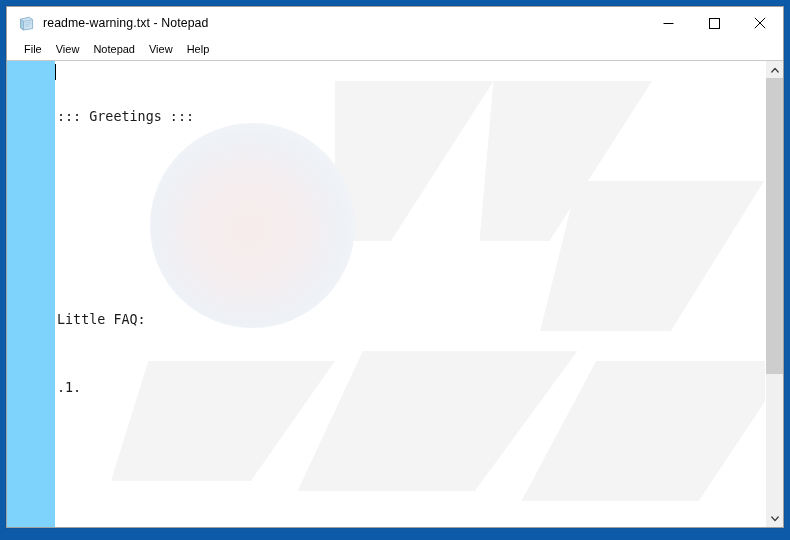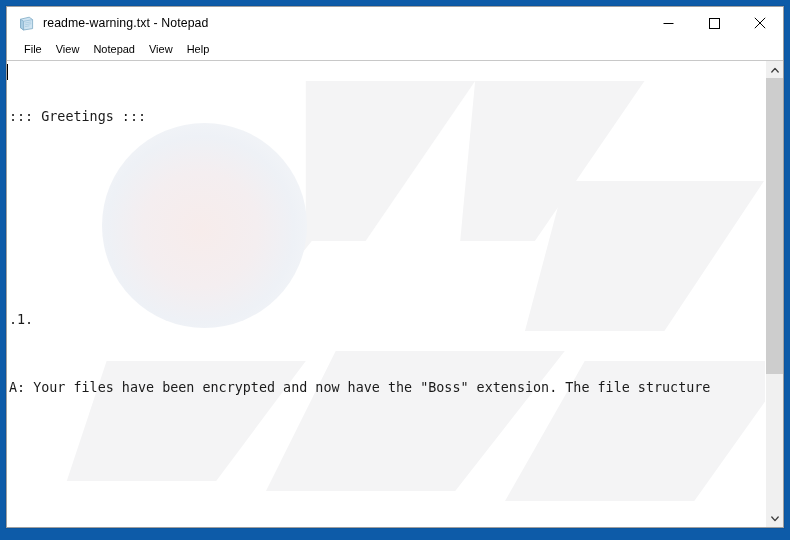--- a/index.html
+++ b/index.html
@@ -103,21 +103,22 @@
     cursor: default;
   }
 
   
   #editor-wrap {
     flex: 1 1 auto;
     display: flex;
     border-top: 1px solid #c8c8c8;
     position: relative;
     overflow: hidden;
-    background: #0369a1;
+    background: #7dd3fc;
+    padding-left: 48px;
   }
   #textarea {
     flex: 1 1 auto;
     position: relative;
     overflow: hidden;
     background: #ffffff;
   }
 
   
   #watermark {
@@ -267,22 +268,22 @@
           </svg>
           <div id="wm-circle"></div>
         </div>
 
         <div id="caret"></div>
 
         <div id="text-lines">
           <div class="tline">::: Greetings :::</div>
           <div class="tline"></div>
           <div class="tline"></div>
+          <div class="tline">Little FAQ:</div>
           <div class="tline">.1.</div>
-          <div class="tline">A: Your files have been encrypted and now have the "Boss" extension. The file structure</div>
           
           
           
           
           
           
           
           
           
           

